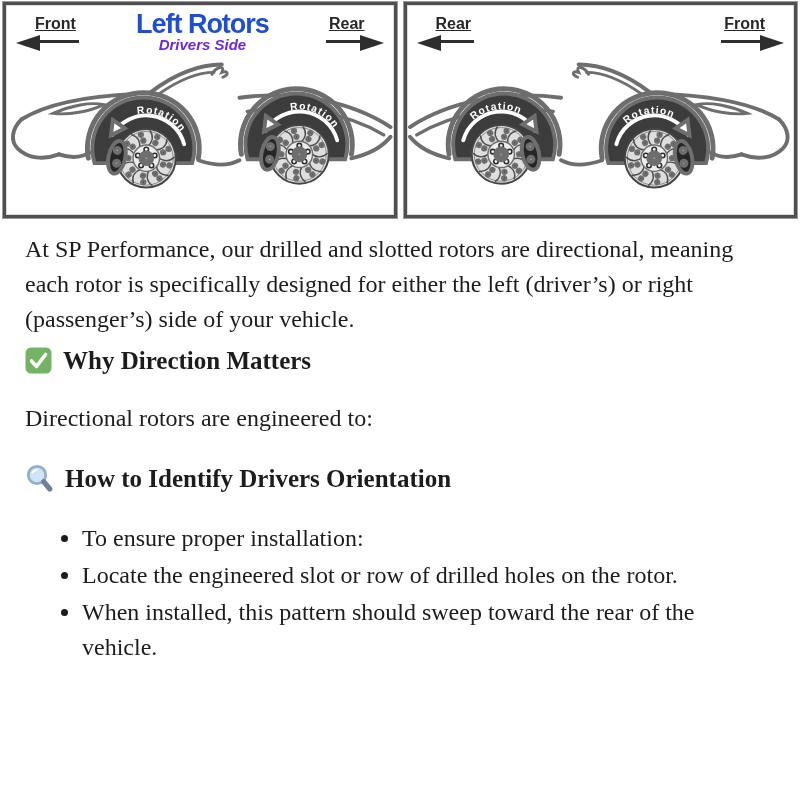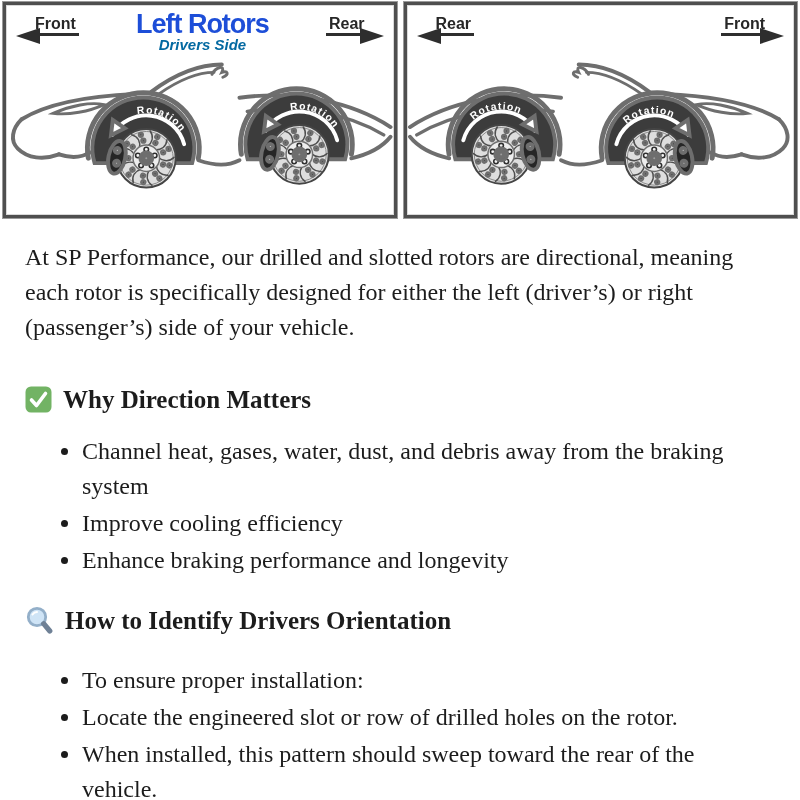--- a/index.html
+++ b/index.html
@@ -7,32 +7,32 @@
 
   
   .diagram{display:flex;gap:7px;padding:2px 3px;}
   .panel{flex:1;box-sizing:border-box;height:216px;border:3px solid #4f4f4f;
          box-shadow:0 0 0 1px #9a9a9a, inset 0 0 0 1px #d9d9d9;background:#fff;overflow:hidden;}
   .panel-header{display:flex;justify-content:space-between;align-items:flex-start;
                 height:42px;padding:7px 10px 0;box-sizing:border-box;
                 font-family:"Liberation Sans","DejaVu Sans",sans-serif;}
   .title-wrap{text-align:center;flex:1;}
   .panel-title{font-weight:bold;font-size:27px;line-height:25px;letter-spacing:-1px;color:#1d4ed8;}
-  .panel-subtitle{font-weight:bold;font-style:italic;font-size:15px;line-height:15px;color:#0369a1;}
+  .panel-subtitle{font-weight:bold;font-style:italic;font-size:15px;line-height:15px;color:#6d28d9;}
   .dir{display:flex;align-items:flex-end;font-weight:bold;font-size:16px;color:#272727;padding-top:3px;}
-  .dir-text{border-bottom:3px solid #2e2e2e;padding:0 3px 0;}
+  .dir-text{border-bottom:3px solid #2e2e2e;padding:0 3px 7px;text-decoration:underline;}
   .tri{width:0;height:0;border-top:8px solid transparent;border-bottom:8px solid transparent;margin-bottom:-8px;}
   .tri-left{border-right:24px solid #2e2e2e;margin-right:-8px;}
   .tri-right{border-left:24px solid #2e2e2e;margin-left:-8px;}
   .car-svg{display:block;width:100%;height:164px;}
 
   
   .article{padding:0 20px 30px 25px;max-width:745px;font-size:24px;line-height:35px;}
-  .intro{margin:20px 0 0;}
-  .sec-head{display:flex;align-items:center;gap:11px;margin:37px 0 0;font-size:25px;}
+  .intro{margin:12px 0 0;}
+  .sec-head{display:flex;align-items:center;gap:11px;margin:6px 0 0;font-size:25px;}
   .sec-head.bold{font-weight:bold;}
   .sec-head .emoji{flex:0 0 auto;display:inline-block;}
   .lead{margin:23px 0 0;}
   ul{margin:17px 0 0;padding:0 0 0 57px;}
   li{margin:0 0 2px;}
   .mt-big{margin-top:25px;}
 </style>
 </head>
 <body>
 
@@ -158,26 +158,22 @@
   <p class="intro">At SP Performance, our drilled and slotted rotors are directional, meaning each rotor is specifically designed for either the left (driver’s) or right (passenger’s) side of your vehicle.</p>
 
   <h2 class="sec-head bold">
     <svg class="emoji" width="27" height="27" viewBox="0 0 27 27">
       <rect x="0.5" y="0.5" width="26" height="26" rx="5.5" fill="#72b364"></rect>
       <path d="M6.5 14 L11.5 19.5 L20.5 7.5" stroke="#ffffff" stroke-width="3.6" fill="none" stroke-linecap="round" stroke-linejoin="round"></path>
     </svg>
     <span>Why Direction Matters</span>
   </h2>
 
+  <p class="lead">Directional rotors are engineered to:</p>
 
-  <ul>
-    <li>Channel heat, gases, water, dust, and debris away from the braking system</li>
-    <li>Improve cooling efficiency</li>
-    <li>Enhance braking performance and longevity</li>
-  </ul>
 
   <h2 class="sec-head mt-big">
     <svg class="emoji" width="29" height="31" viewBox="0 0 29 31">
       <circle cx="12" cy="12" r="8.7" fill="#cfe4f6" stroke="#93afc9" stroke-width="2.8"></circle>
       <path d="M7.5 9.5 A 5.5 5.5 0 0 1 12 7" stroke="#ffffff" stroke-width="2" fill="none" stroke-linecap="round"></path>
       <line x1="18.7" y1="18.7" x2="24.8" y2="26" stroke="#6f8196" stroke-width="5.2" stroke-linecap="round"></line>
     </svg>
     <span>How to Identify Drivers Orientation</span>
   </h2>
 

